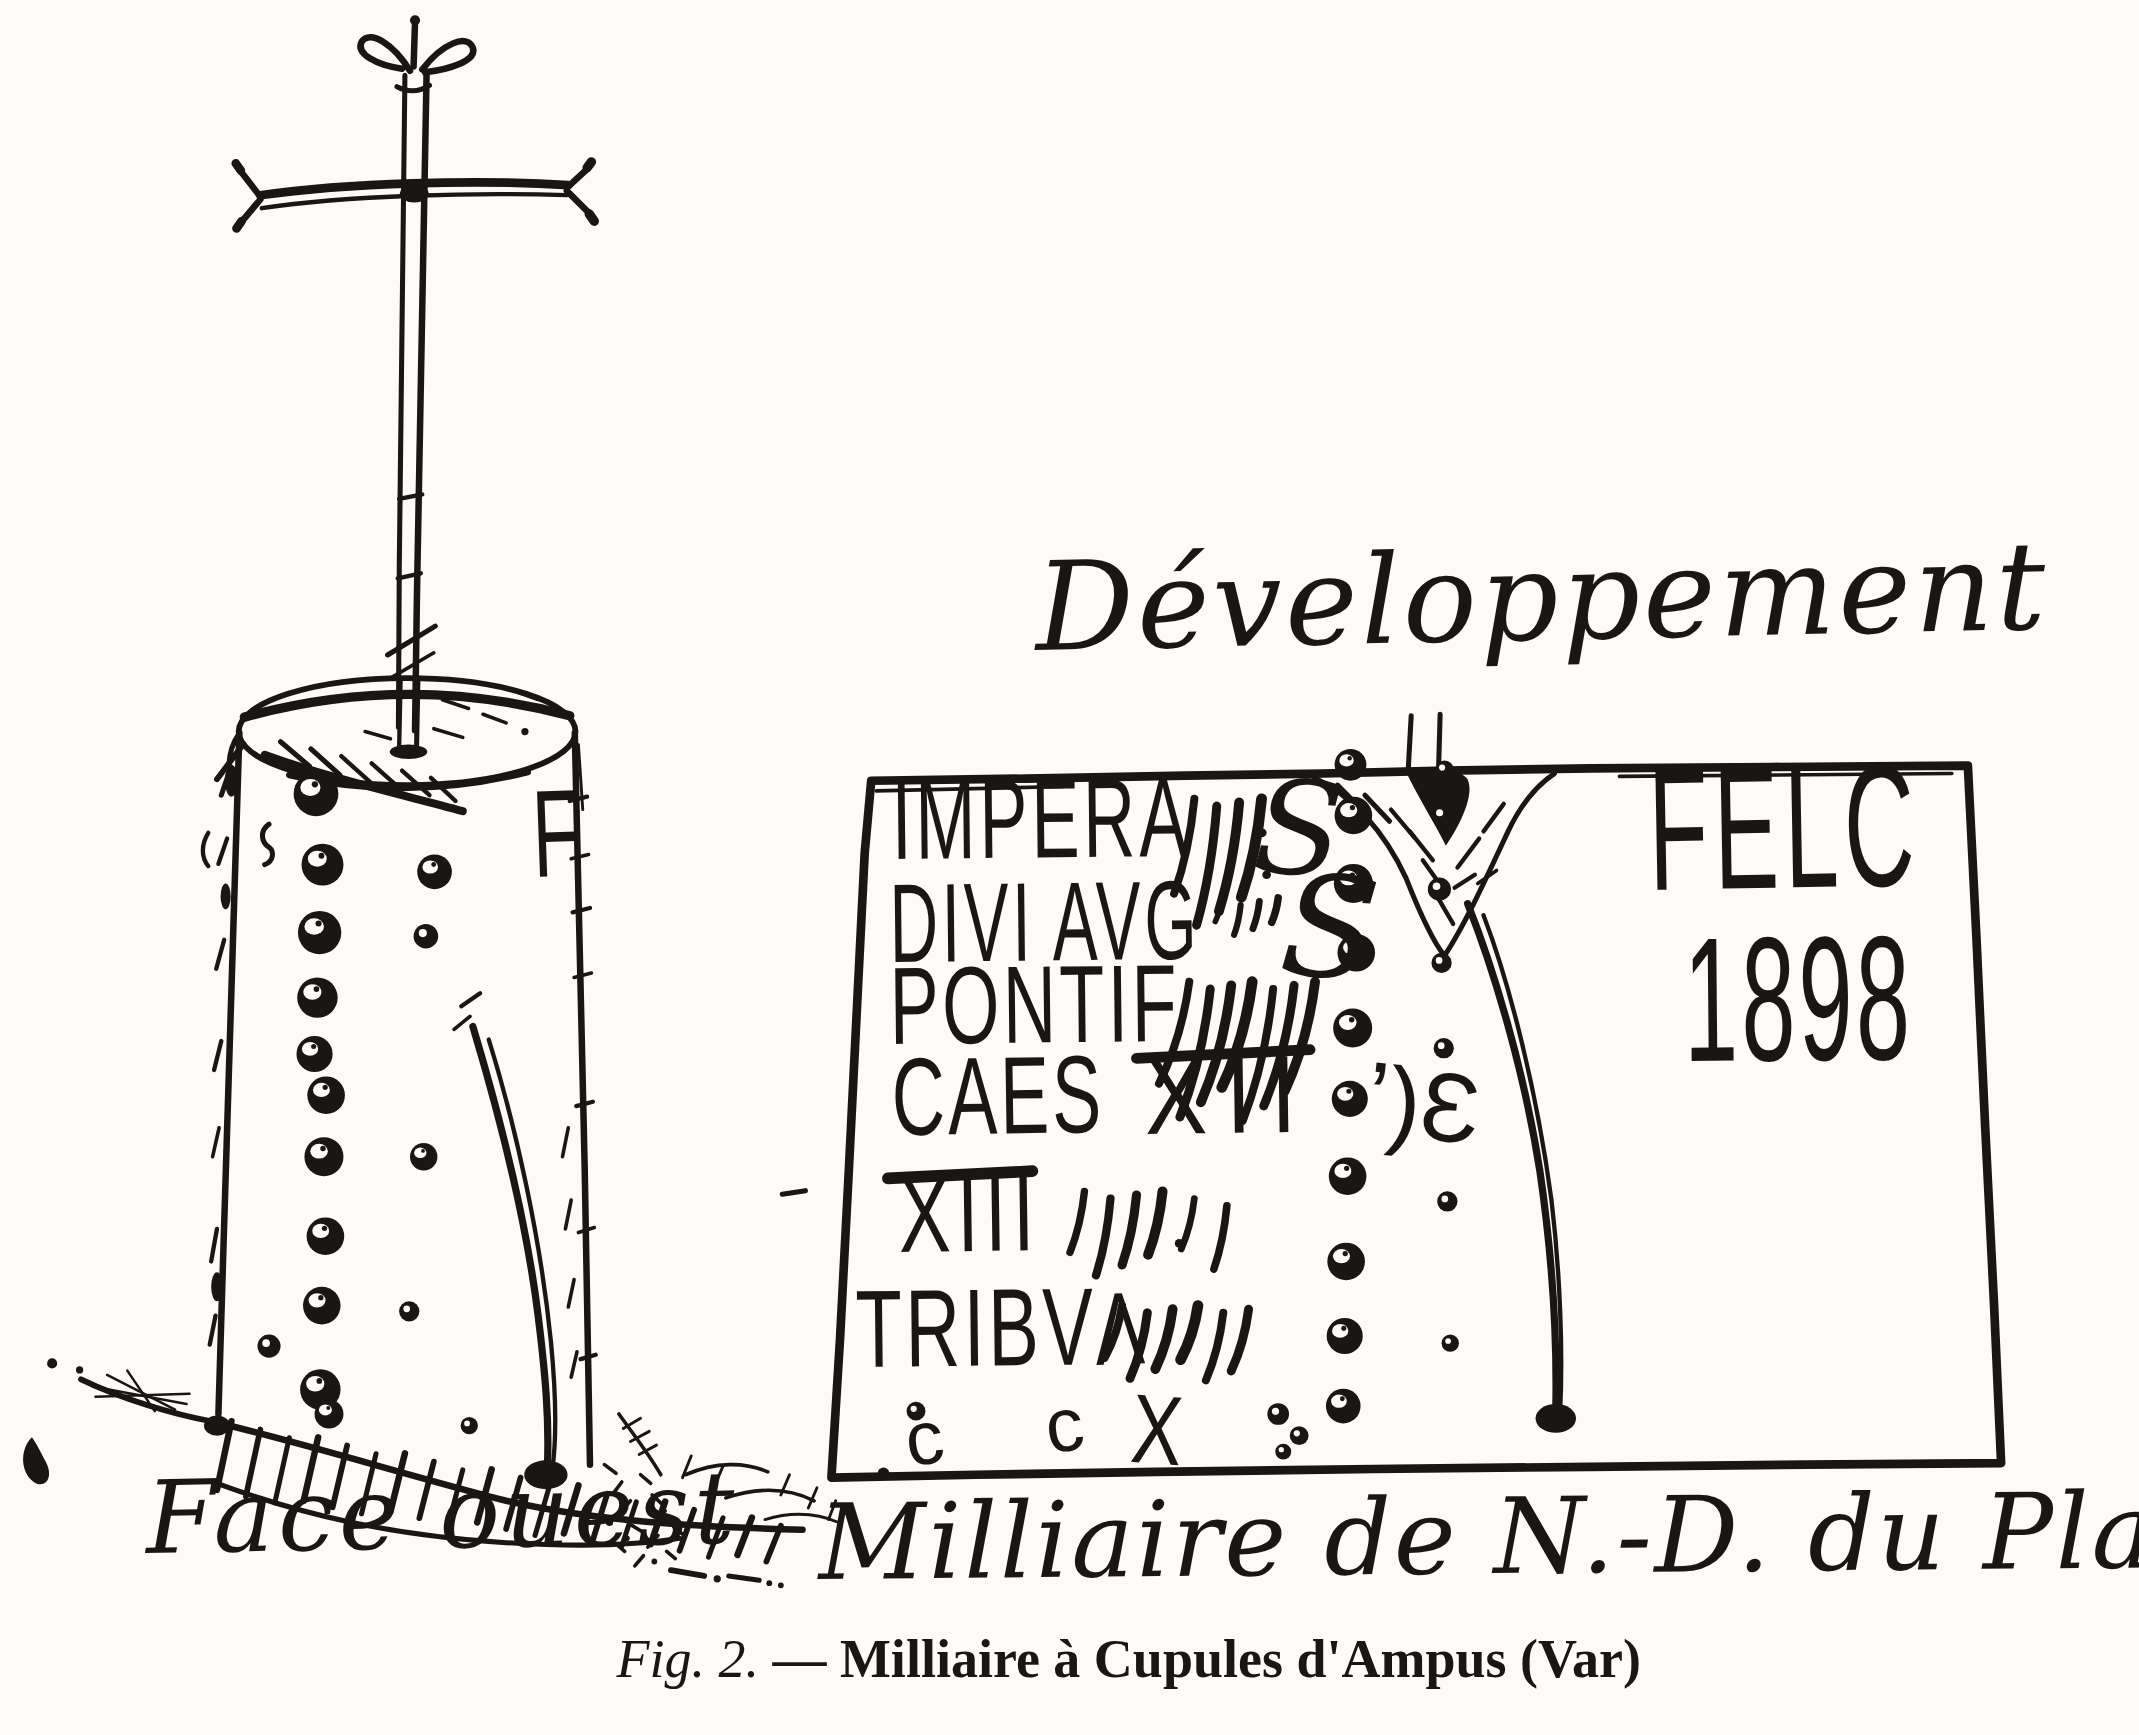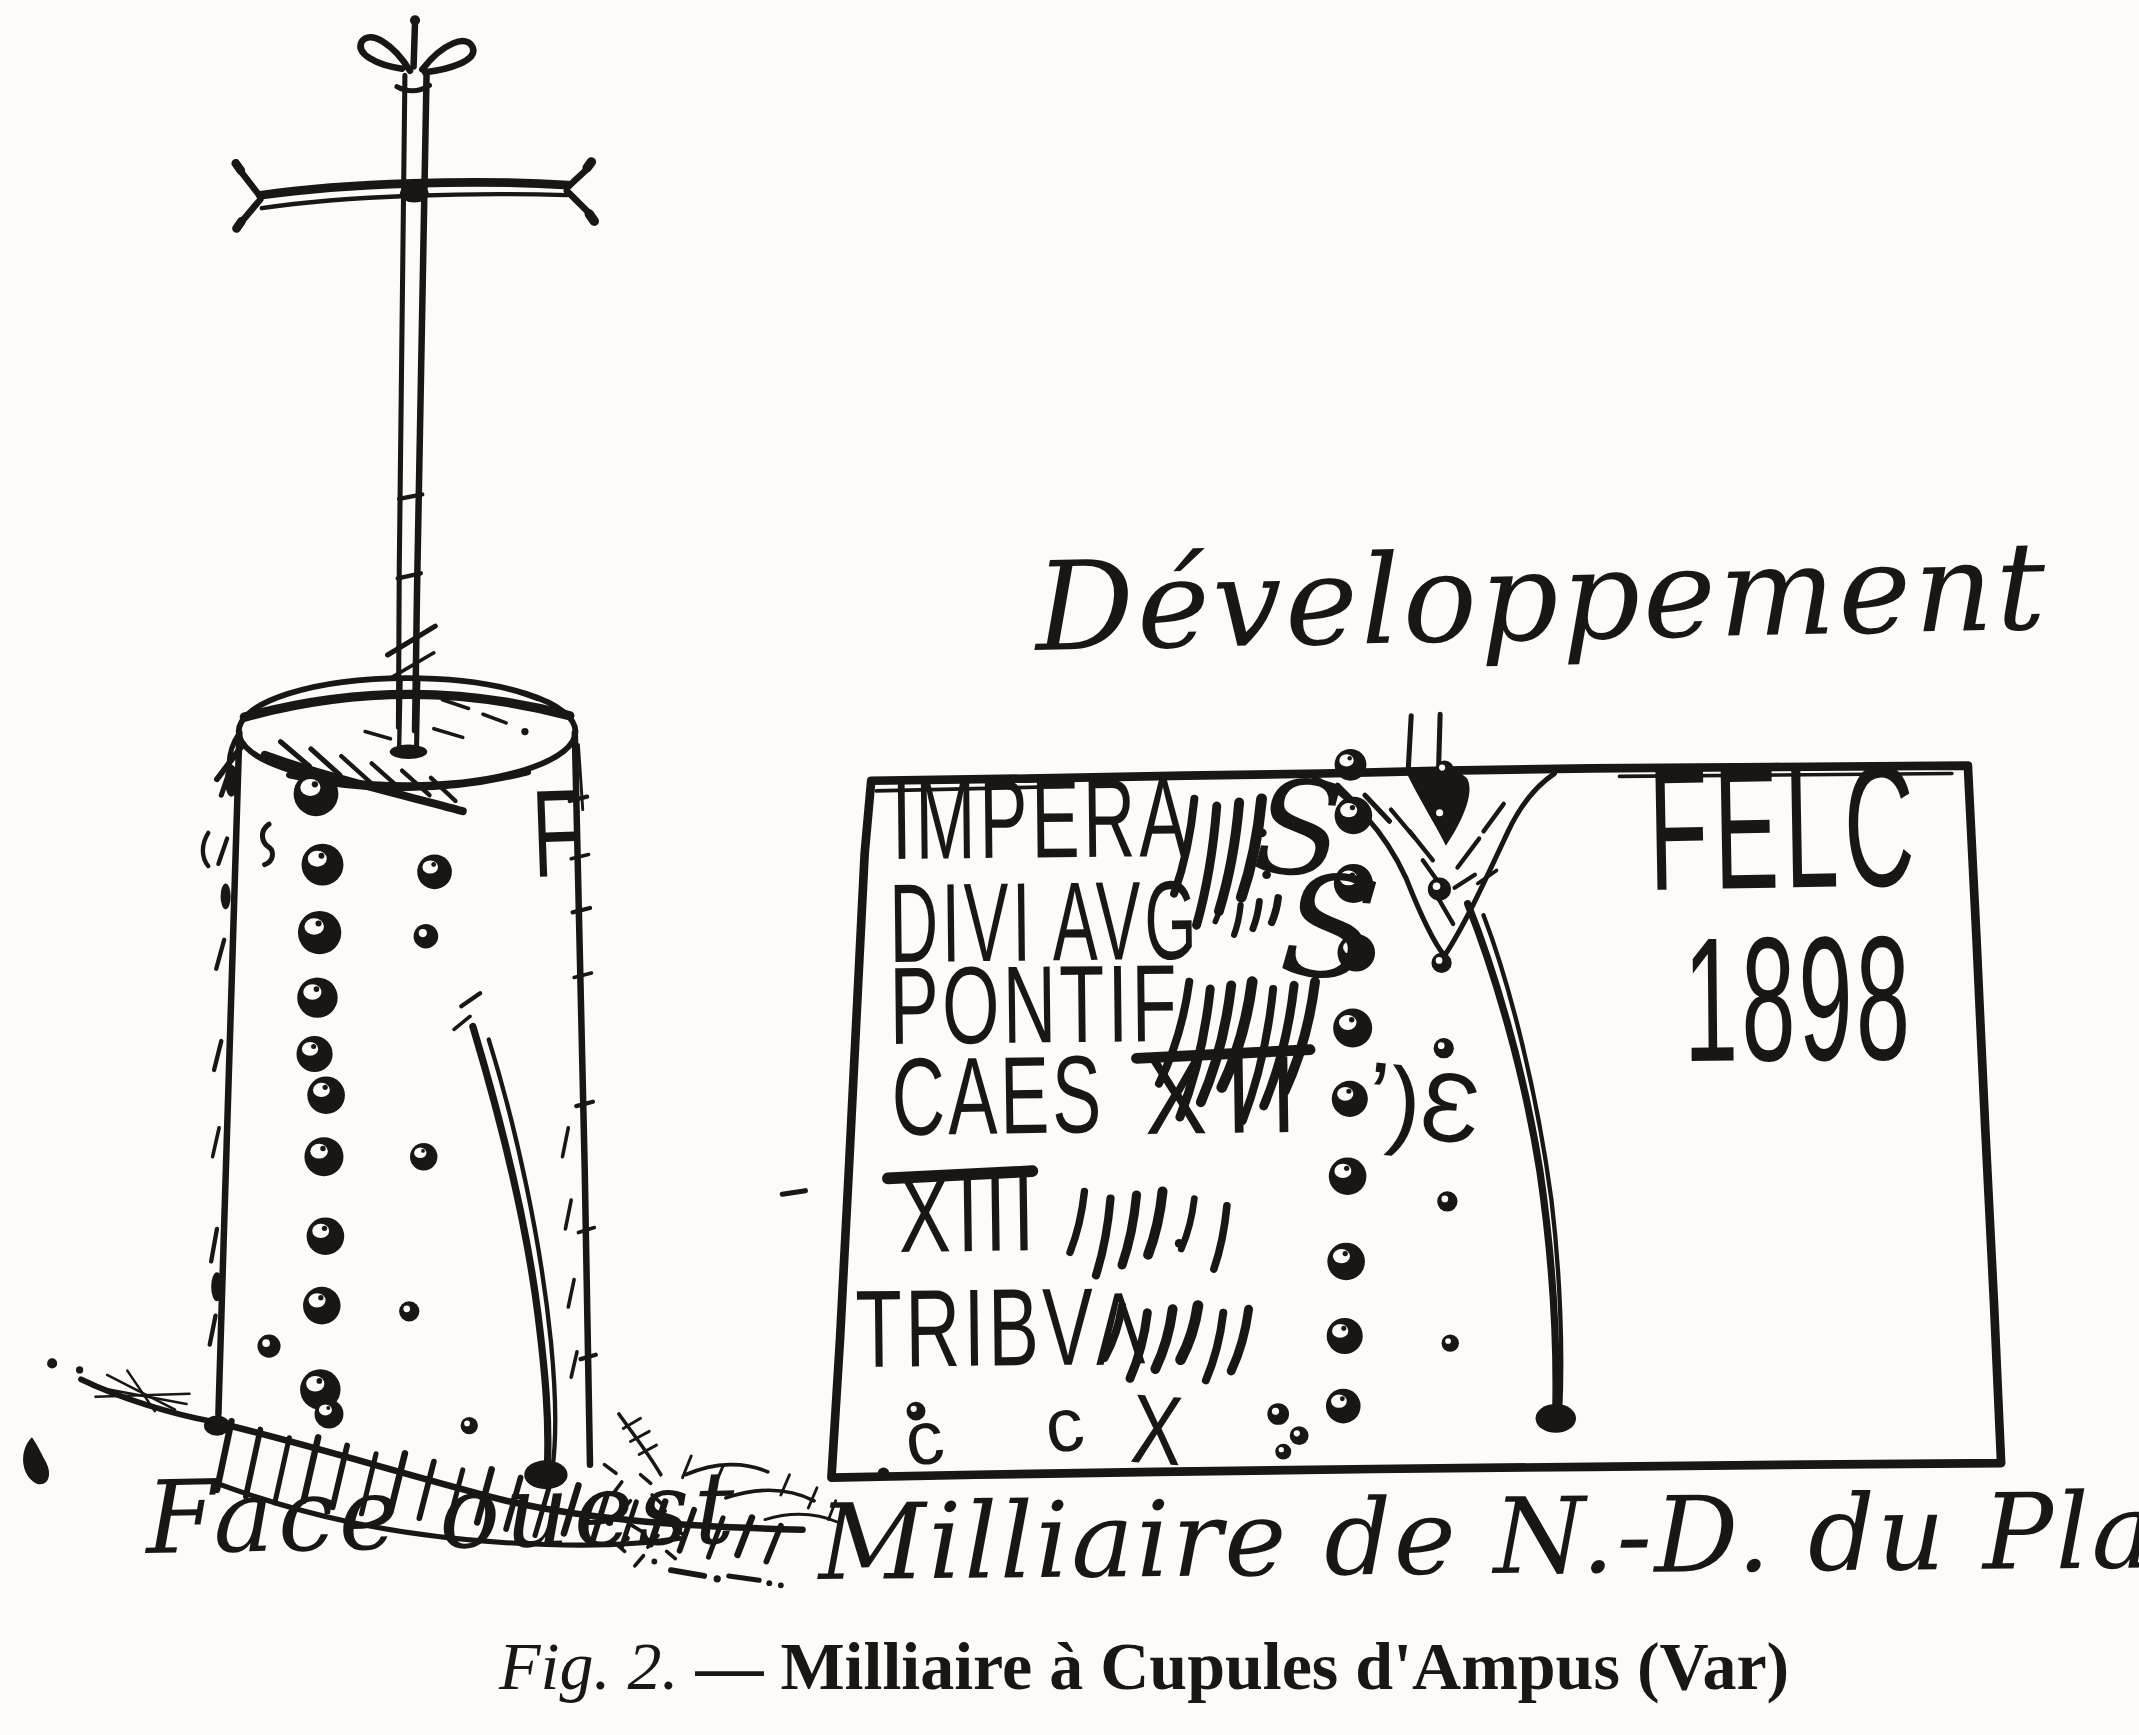--- a/index.html
+++ b/index.html
@@ -381,19 +381,19 @@
   <div class="t roman" style="left:1135px; top:1379px; font-size:98px; transform:rotate(4deg) scaleX(0.78);">X</div>
 
   <div class="t roman" style="left:1647px; top:743px; font-size:174px; letter-spacing:10px; transform:rotate(-1deg) scaleX(0.56);">FELC</div>
   <div class="t roman" style="left:1683px; top:912px; font-size:177px; letter-spacing:5.8px; transform:rotate(-0.5deg) scaleX(0.55);">1898</div>
 
   <div class="t roman" style="left:530px; top:772px; font-size:124px; transform:rotate(-2deg) scaleX(0.62);">F</div>
 
   <div class="t script" style="left:145px; top:1468px; font-size:101px; letter-spacing:4.3px; transform:rotate(-1deg);">Face ouest</div>
   <div class="t script" style="left:818px; top:1491px; font-size:105px; letter-spacing:2.2px; transform:rotate(-0.5deg);">Milliaire de N.-D. du Plan.</div>
 
-  <div class="t cap" style="left:499px; top:1632px; width:1142px; font-size:68px; text-align:right;">
+  <div class="t cap" style="left:499px; top:1632px; width:1142px; font-size:54px; text-align:right;">
     <span class="pfx">Fig. 2.</span>
     <span class="dash">—</span>
     <span class="main">Milliaire à Cupules d'Ampus (Var)</span>
   </div>
 </div>
 
 
 </body></html>

